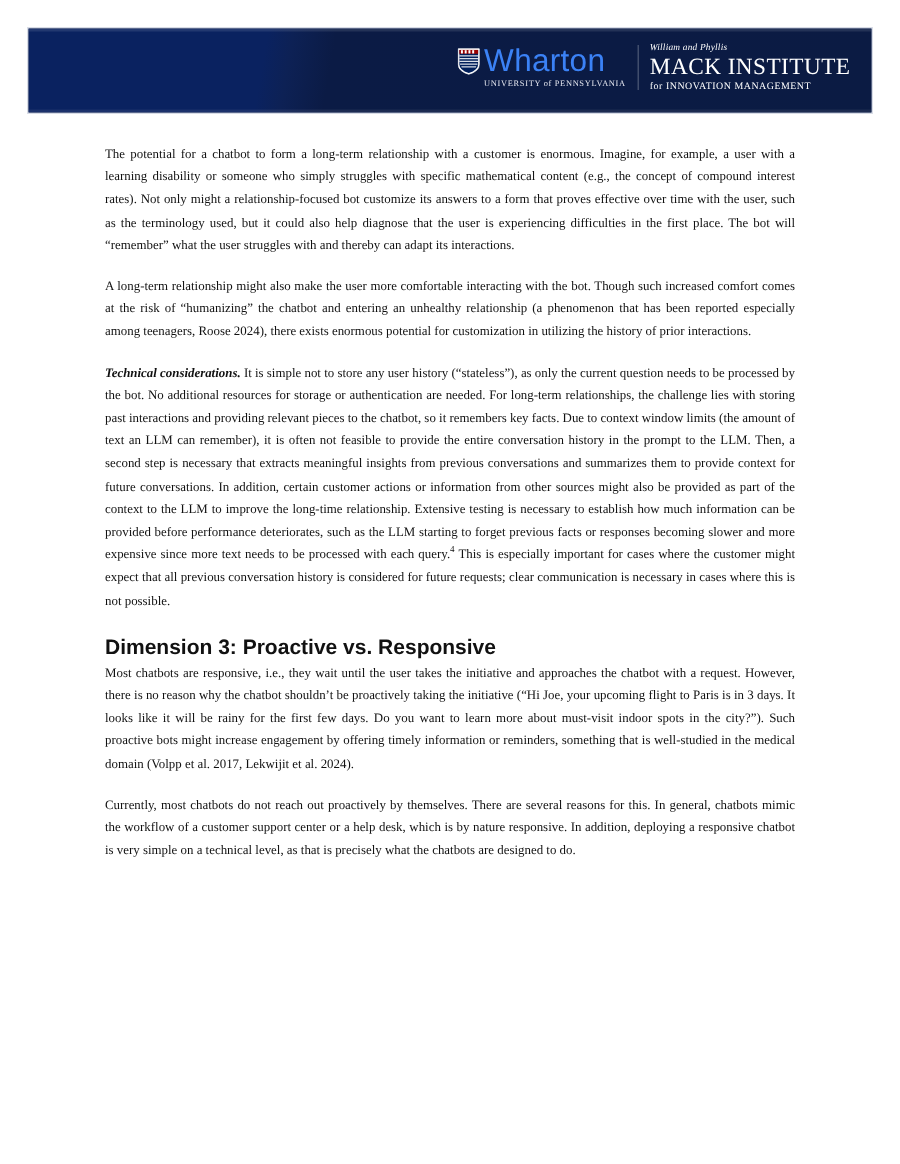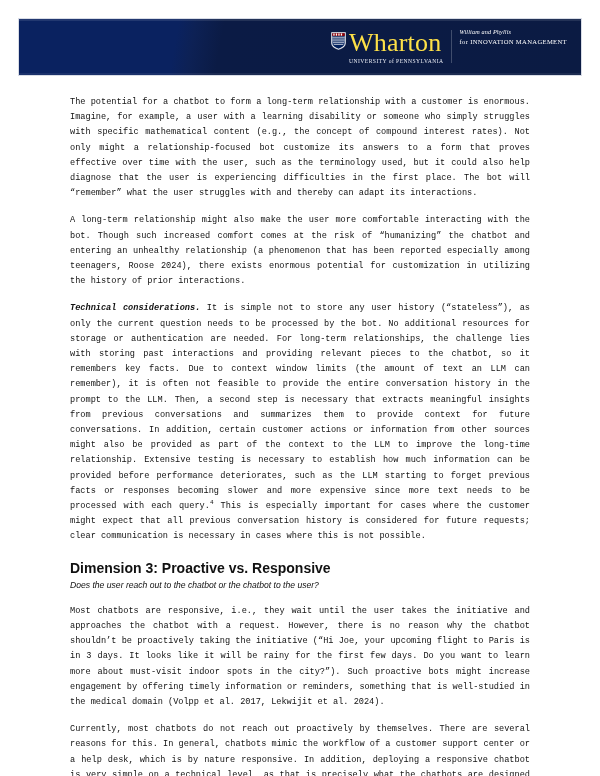--- a/index.html
+++ b/index.html
@@ -76,24 +76,24 @@
     margin-right: 3px;
     margin-top: 2px;
     position: relative;
   }
   .wharton-text {
     display: flex;
     flex-direction: column;
     line-height: 1;
   }
   .wharton-name {
-    font-family: Liberation Serif, serif;
-    font-size: 26px;
+    font-family: Liberation Sans, sans-serif;
+    font-size: 21px;
     letter-spacing: 0.2px;
-    color: #fde047;
+    color: #3b82f6;
     line-height: 1;
   }
   .wharton-sub {
     font-family: "Liberation Serif", serif;
     font-size: 5.6px;
     letter-spacing: 0.45px;
     color: #e8eaf2;
     margin-top: 3px;
     white-space: nowrap;
   }
@@ -137,21 +137,21 @@
 
   
   .doc-body {
     position: absolute;
     left: 70px;
     top: 95px;
     width: 460px;
   }
   p.para {
     margin: 0 0 12px 0;
-    font-family: Liberation Mono, monospace;
+    font-family: Liberation Serif, serif;
     font-size: 8.6px;
     line-height: 15.2px;
     text-align: justify;
     color: #111111;
   }
   p.para:last-child { margin-bottom: 0; }
   .lead-bold-italic {
     font-weight: bold;
     font-style: italic;
   }
@@ -209,36 +209,36 @@
         <div class="wharton-text">
           <span class="wharton-name">Wharton</span>
           <span class="wharton-sub">UNIVERSITY of PENNSYLVANIA</span>
         </div>
       </div>
 
       <div class="divider-rule"></div>
 
       <div class="mack-block">
         <span class="mack-pre">William and Phyllis</span>
+        <span class="mack-main">MACK INSTITUTE</span>
         <span class="mack-post">for INNOVATION MANAGEMENT</span>
       </div>
 
     </div>
   </div>
 
   <div class="doc-body">
 
     <p class="para">The potential for a chatbot to form a long-term relationship with a customer is enormous. Imagine, for example, a user with a learning disability or someone who simply struggles with specific mathematical content (e.g., the concept of compound interest rates). Not only might a relationship-focused bot customize its answers to a form that proves effective over time with the user, such as the terminology used, but it could also help diagnose that the user is experiencing difficulties in the first place. The bot will “remember” what the user struggles with and thereby can adapt its interactions.</p>
 
     <p class="para">A long-term relationship might also make the user more comfortable interacting with the bot. Though such increased comfort comes at the risk of “humanizing” the chatbot and entering an unhealthy relationship (a phenomenon that has been reported especially among teenagers, Roose 2024), there exists enormous potential for customization in utilizing the history of prior interactions.</p>
 
     <p class="para"><span class="lead-bold-italic">Technical considerations.</span><span> It is simple not to store any user history (“stateless”), as only the current question needs to be processed by the bot. No additional resources for storage or authentication are needed. For long-term relationships, the challenge lies with storing past interactions and providing relevant pieces to the chatbot, so it remembers key facts. Due to context window limits (the amount of text an LLM can remember), it is often not feasible to provide the entire conversation history in the prompt to the LLM. Then, a second step is necessary that extracts meaningful insights from previous conversations and summarizes them to provide context for future conversations. In addition, certain customer actions or information from other sources might also be provided as part of the context to the LLM to improve the long-time relationship. Extensive testing is necessary to establish how much information can be provided before performance deteriorates, such as the LLM starting to forget previous facts or responses becoming slower and more expensive since more text needs to be processed with each query.</span><sup class="fn">4</sup><span> This is especially important for cases where the customer might expect that all previous conversation history is considered for future requests; clear communication is necessary in cases where this is not possible.</span></p>
 
     <h3 class="section-heading">Dimension 3: Proactive vs. Responsive</h3>
-    <p class="section-subheading">Does the user reach out to the chatbot or the chatbot to the user?</p>
 
     <p class="para">Most chatbots are responsive, i.e., they wait until the user takes the initiative and approaches the chatbot with a request. However, there is no reason why the chatbot shouldn’t be proactively taking the initiative (“Hi Joe, your upcoming flight to Paris is in 3 days. It looks like it will be rainy for the first few days. Do you want to learn more about must-visit indoor spots in the city?”). Such proactive bots might increase engagement by offering timely information or reminders, something that is well-studied in the medical domain (Volpp et al. 2017, Lekwijit et al. 2024).</p>
 
     <p class="para">Currently, most chatbots do not reach out proactively by themselves. There are several reasons for this. In general, chatbots mimic the workflow of a customer support center or a help desk, which is by nature responsive. In addition, deploying a responsive chatbot is very simple on a technical level, as that is precisely what the chatbots are designed to do.</p>
 
 
   </div>
 
 </div>
 

